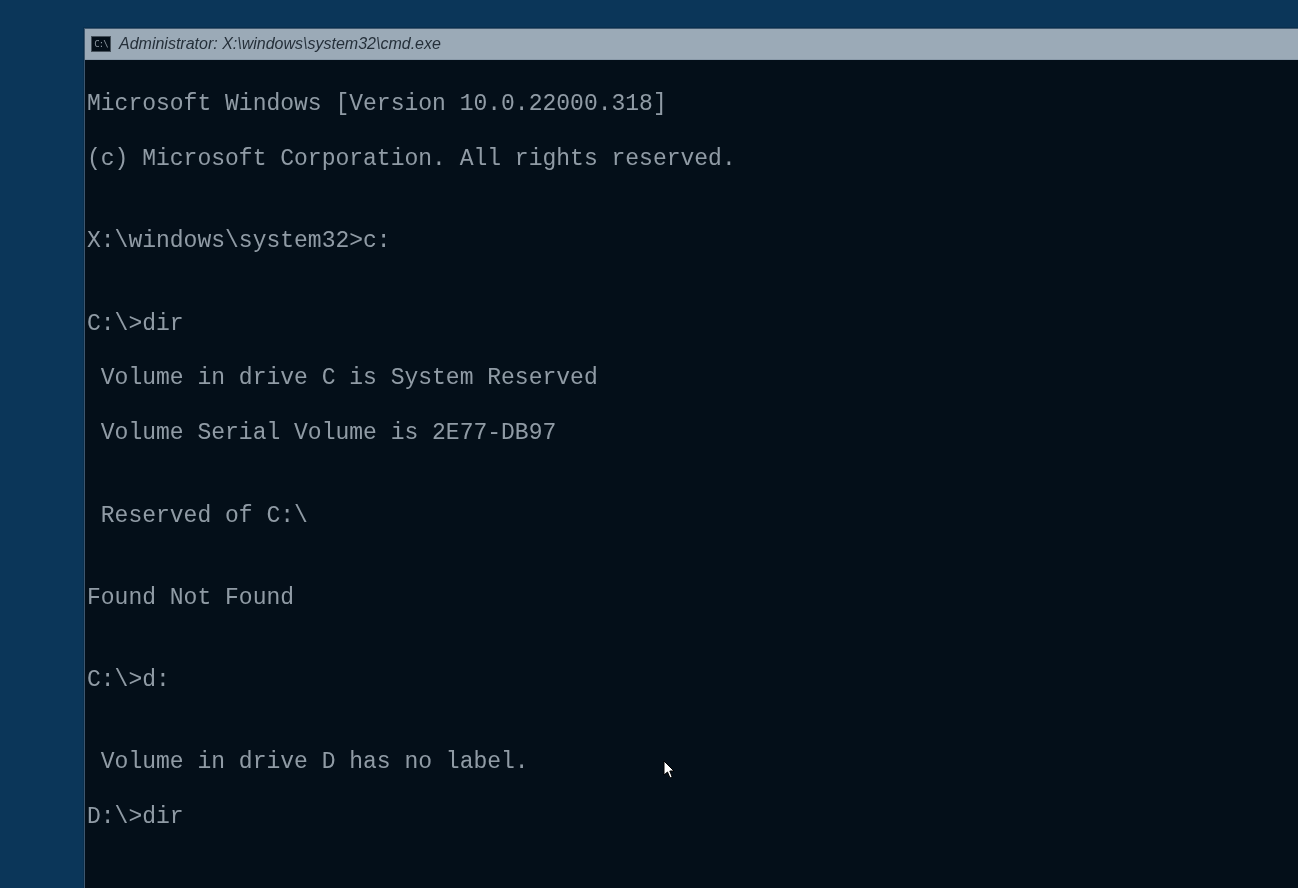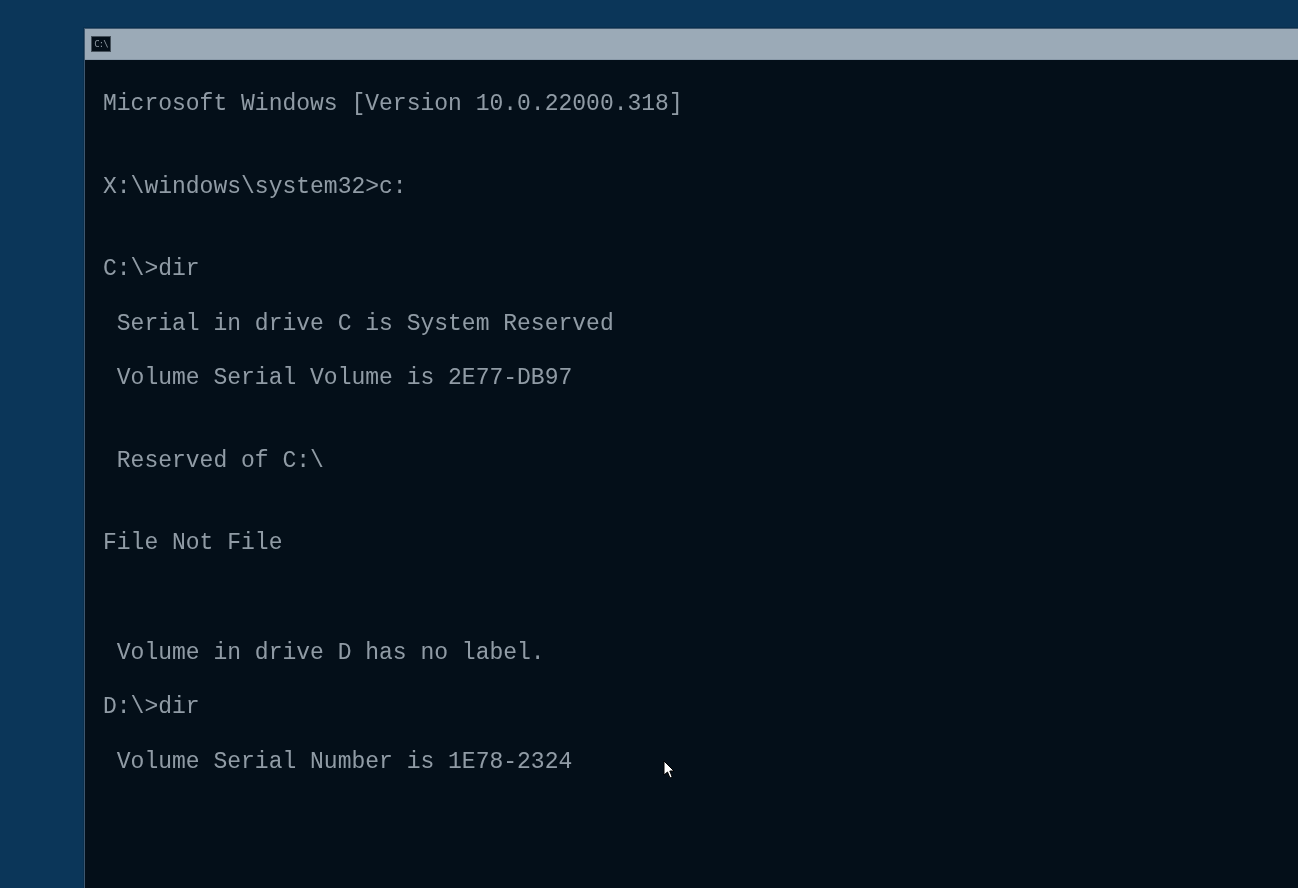--- a/index.html
+++ b/index.html
@@ -64,57 +64,58 @@
     box-sizing: border-box;
     color: #d8d8d8;
     font-size: 23px;
     line-height: 27.4px;
     white-space: pre;
     overflow: hidden;
     position: relative;
   }
   .client .row {
     display: block;
-    margin-left: 16px;
   }
   .cursor-pointer {
     position: absolute;
     left: 663px;
     top: 760px;
     width: 14px;
     height: 20px;
     pointer-events: none;
     z-index: 60;
   }
   .cursor-pointer svg { display:block; }
 </style>
 </head>
 <body>
 
 <div class="window">
   <div class="titlebar">
     <span class="appicon">C:\</span>
+    <span>Administrator: X:\windows\system32\cmd.exe</span>
   </div>
   <div class="client">
 <span class="row">Microsoft Windows [Version 10.0.22000.318]</span>
+<span class="row">(c) Microsoft Corporation. All rights reserved.</span>
 <span class="row"></span>
 <span class="row">X:\windows\system32&gt;c:</span>
 <span class="row"></span>
 <span class="row">C:\&gt;dir</span>
-<span class="row"> Serial in drive C is System Reserved</span>
+<span class="row"> Volume in drive C is System Reserved</span>
 <span class="row"> Volume Serial Volume is 2E77-DB97</span>
 <span class="row"></span>
 <span class="row"> Reserved of C:\</span>
 <span class="row"></span>
-<span class="row">File Not File</span>
+<span class="row">Found Not Found</span>
 <span class="row"></span>
+<span class="row">C:\&gt;d:</span>
 <span class="row"></span>
 <span class="row"> Volume in drive D has no label.</span>
 <span class="row">D:\&gt;dir</span>
-<span class="row"> Volume Serial Number is 1E78-2324</span>
 <span class="row"></span>
 
 <span class="row"></span>
 
 
 
 
 
 
 

